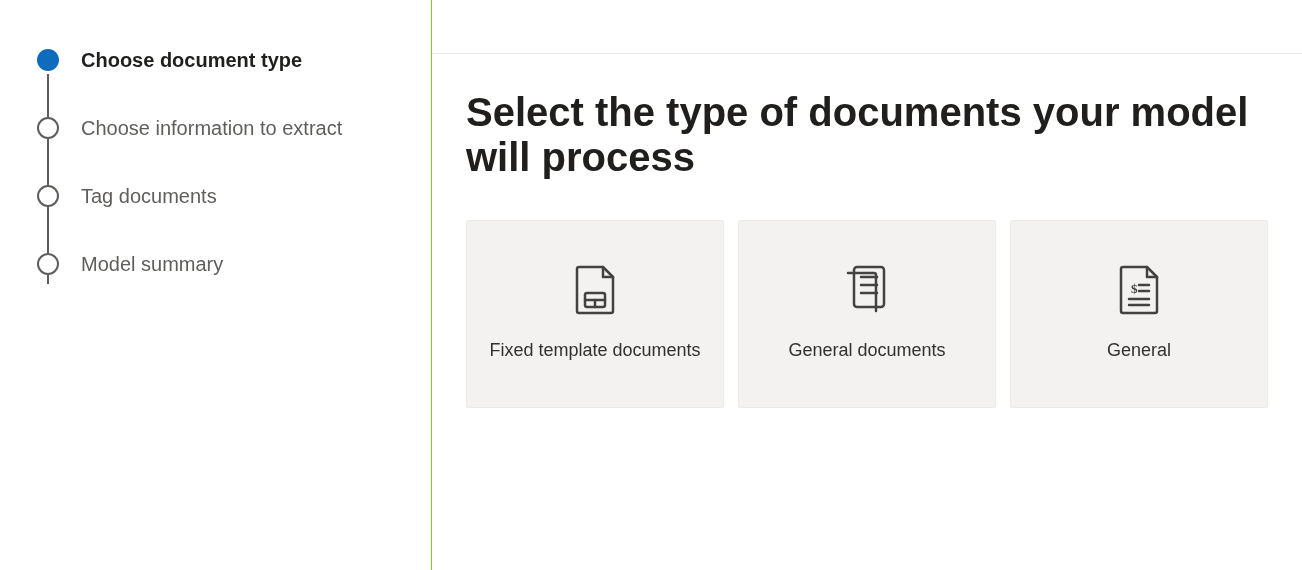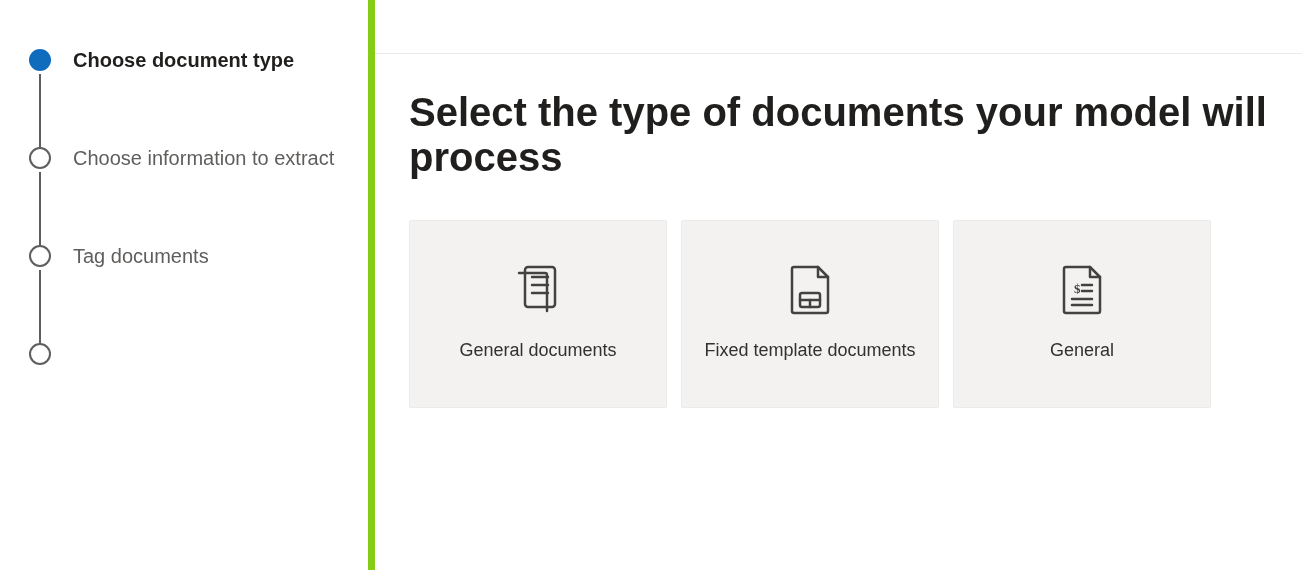--- a/index.html
+++ b/index.html
@@ -9,23 +9,23 @@
     }
     body {
       font-family: "Segoe UI", -apple-system, BlinkMacSystemFont, sans-serif;
       background: #ffffff;
       width: 1302px;
       height: 570px;
       display: flex;
       color: #323130;
     }
     .sidebar {
-      width: 375px;
-      padding: 48px 20px 20px 29px;
-      border-right: 7px solid #84cc16;
+      width: 432px;
+      padding: 48px 20px 20px 37px;
+      border-right: 1px solid #84cc16;
       flex-shrink: 0;
     }
     .steps {
       list-style: none;
     }
     .step {
       display: flex;
       align-items: flex-start;
       position: relative;
     }
@@ -55,21 +55,21 @@
     }
     .connector {
       position: absolute;
       left: 10px;
       top: 26px;
       width: 2px;
       height: 74px;
       background: #605e5c;
     }
     .step + .step {
-      margin-top: 74px;
+      margin-top: 44px;
     }
     .main {
       flex: 1;
       padding: 0;
     }
     .main-divider {
       height: 54px;
       border-bottom: 1px solid #edebe9;
     }
     .main-content {
@@ -124,54 +124,55 @@
       <span class="step-label">Choose information to extract</span>
       <span class="connector"></span>
     </li>
     <li class="step">
       <span class="step-indicator inactive"></span>
       <span class="step-label">Tag documents</span>
       <span class="connector"></span>
     </li>
     <li class="step">
       <span class="step-indicator inactive"></span>
+      <span class="step-label">Model summary</span>
     </li>
   </ul>
 </aside>
 
 <main class="main">
   <div class="main-divider"></div>
   <div class="main-content">
     <h1 class="page-title">Select the type of documents your model will process</h1>
     <div class="cards">
 
       <div class="card">
         <span class="card-icon">
+          <svg width="44" height="50" viewBox="0 0 44 50" fill="none" stroke="currentColor" stroke-width="2.5" stroke-linecap="round" stroke-linejoin="round">
+            <path d="M6 2 H30 L40 12 V46 a2 2 0 0 1 -2 2 H6 a2 2 0 0 1 -2 -2 V4 a2 2 0 0 1 2 -2 Z"></path>
+            <path d="M30 2 V12 H40"></path>
+            <rect x="12" y="28" width="20" height="14" rx="2"></rect>
+            <line x1="12" y1="35" x2="32" y2="35"></line>
+            <line x1="22" y1="35" x2="22" y2="42"></line>
+          </svg>
+        </span>
+        <span class="card-label">Fixed template documents</span>
+      </div>
+
+      <div class="card">
+        <span class="card-icon">
           <svg width="46" height="50" viewBox="0 0 46 50" fill="none" stroke="currentColor" stroke-width="2.5" stroke-linecap="round" stroke-linejoin="round">
             <path d="M4 8 H30 a2 2 0 0 1 2 2 V46"></path>
             <rect x="10" y="2" width="30" height="40" rx="3"></rect>
             <line x1="17" y1="12" x2="33" y2="12"></line>
             <line x1="17" y1="20" x2="33" y2="20"></line>
             <line x1="17" y1="28" x2="33" y2="28"></line>
           </svg>
         </span>
         <span class="card-label">General documents</span>
-      </div>
-
-      <div class="card">
-        <span class="card-icon">
-          <svg width="44" height="50" viewBox="0 0 44 50" fill="none" stroke="currentColor" stroke-width="2.5" stroke-linecap="round" stroke-linejoin="round">
-            <path d="M6 2 H30 L40 12 V46 a2 2 0 0 1 -2 2 H6 a2 2 0 0 1 -2 -2 V4 a2 2 0 0 1 2 -2 Z"></path>
-            <path d="M30 2 V12 H40"></path>
-            <rect x="12" y="28" width="20" height="14" rx="2"></rect>
-            <line x1="12" y1="35" x2="32" y2="35"></line>
-            <line x1="22" y1="35" x2="22" y2="42"></line>
-          </svg>
-        </span>
-        <span class="card-label">Fixed template documents</span>
       </div>
 
       <div class="card">
         <span class="card-icon">
           <svg width="44" height="50" viewBox="0 0 44 50" fill="none" stroke="currentColor" stroke-width="2.5" stroke-linecap="round" stroke-linejoin="round">
             <path d="M6 2 H30 L40 12 V46 a2 2 0 0 1 -2 2 H6 a2 2 0 0 1 -2 -2 V4 a2 2 0 0 1 2 -2 Z"></path>
             <path d="M30 2 V12 H40"></path>
             <text x="14" y="28" font-size="13" font-family="Segoe UI" fill="currentColor" stroke="none" font-weight="600">$</text>
             <line x1="22" y1="20" x2="32" y2="20"></line>
             <line x1="22" y1="26" x2="32" y2="26"></line>

